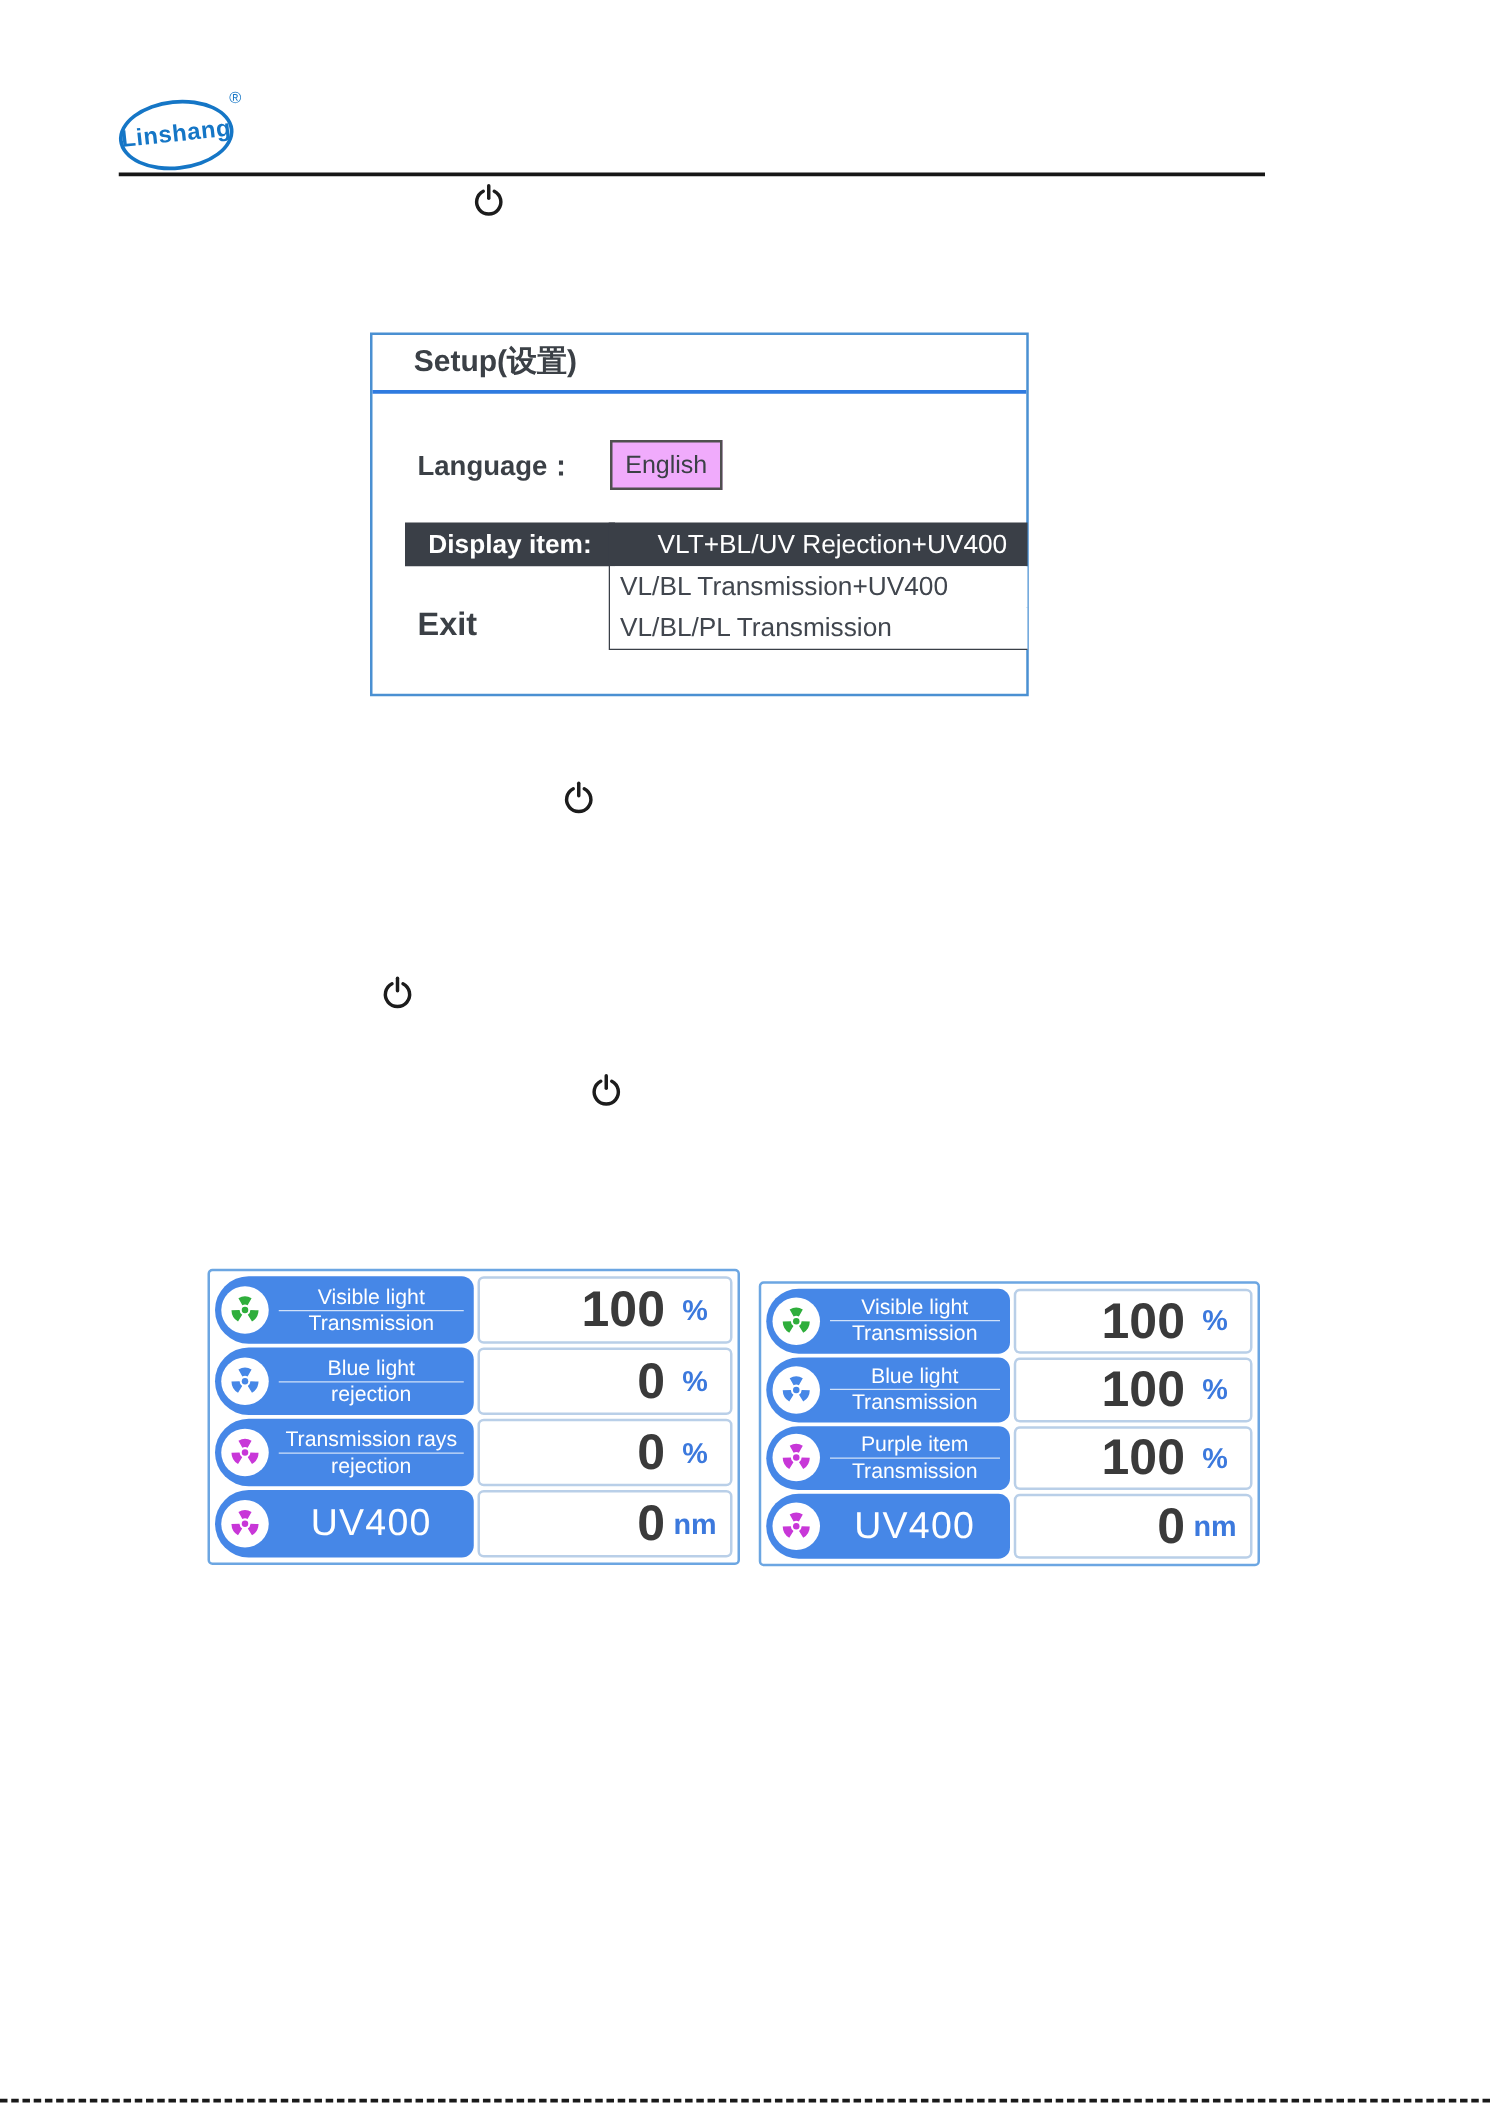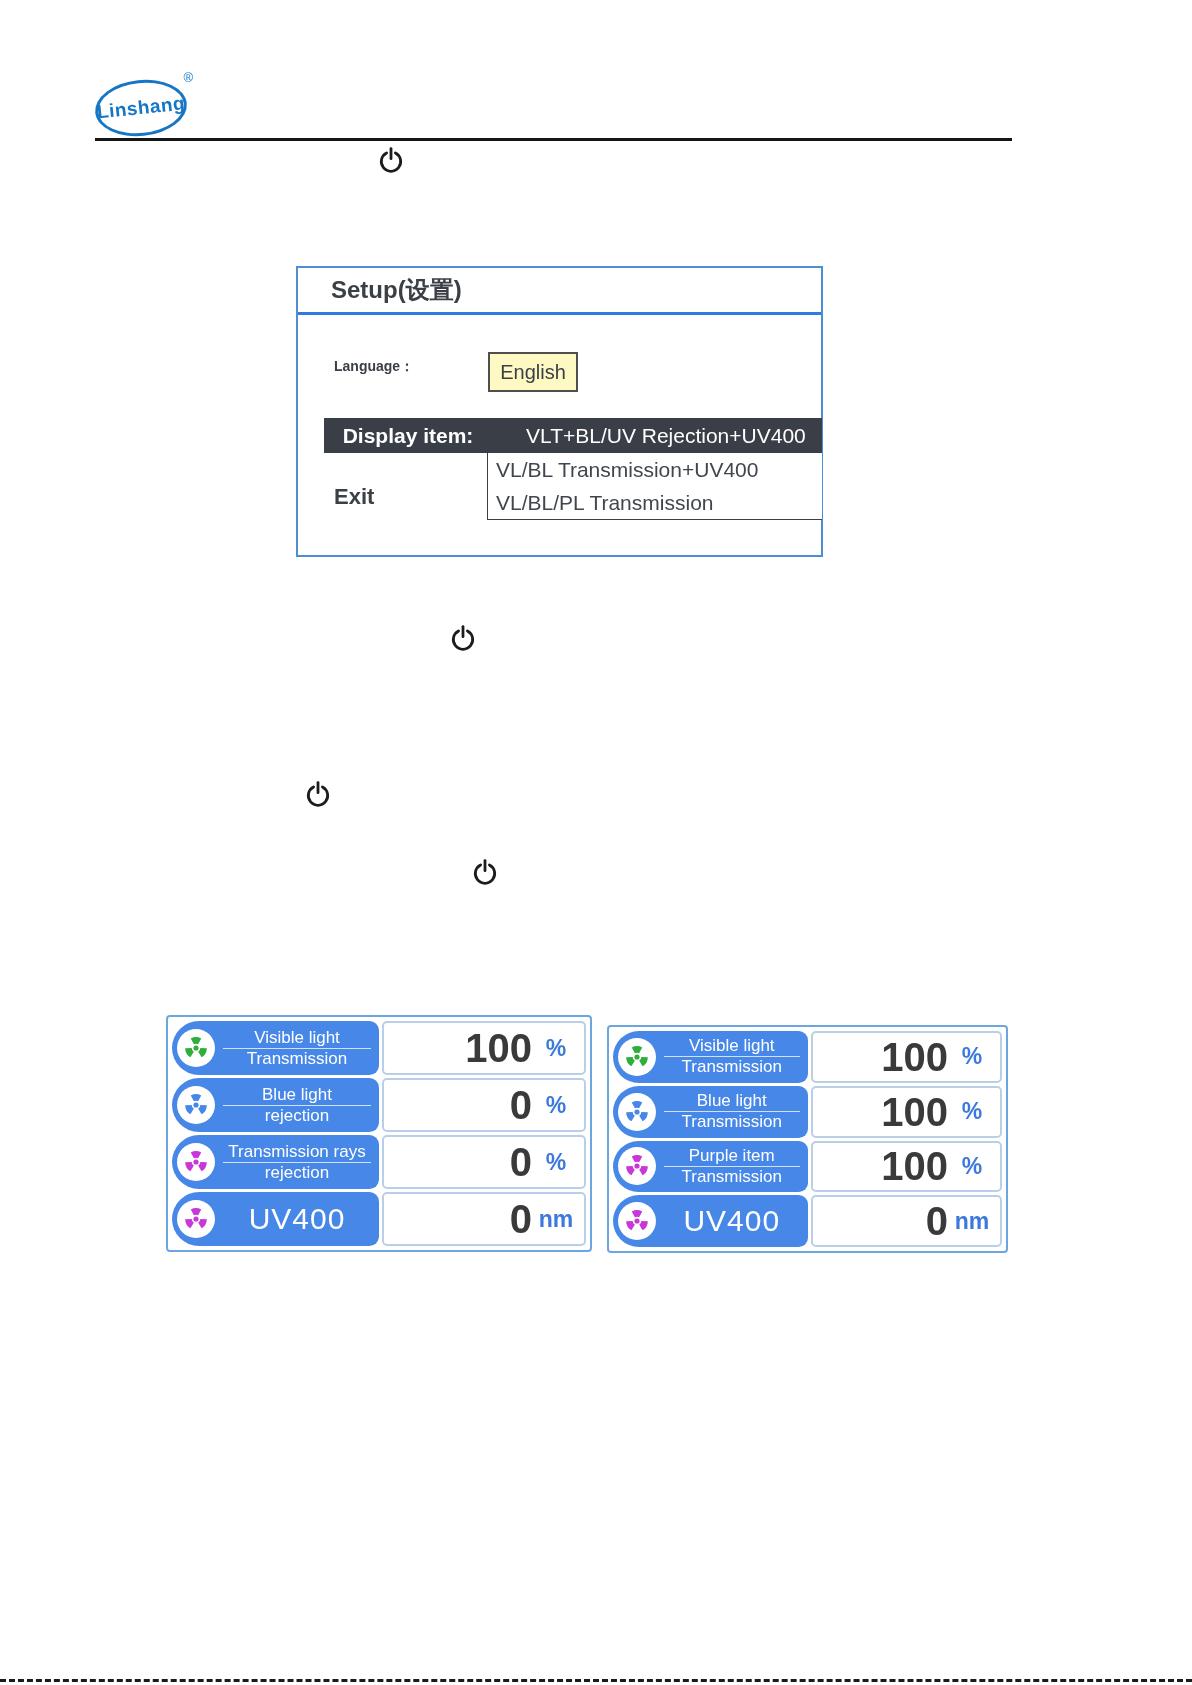--- a/index.html
+++ b/index.html
@@ -21,28 +21,28 @@
   #power-1{left:377px;top:146px;}
   #power-2{left:449px;top:624px;}
   #power-3{left:304px;top:780px;}
   #power-4{left:471px;top:858px;}
 
   
   .dialog{position:absolute;left:296px;top:266px;width:527px;height:291px;
         border:2px solid #4a90d2;box-sizing:border-box;background:#fff;}
   .dialog-title{height:44px;line-height:44px;padding-left:33px;font-size:24px;
         font-weight:bold;color:#3b4046;border-bottom:3px solid #2f7be0;}
-  .lang-label{position:absolute;left:36px;top:90px;font-size:14px;font-weight:bold;color:#3b4046;}
+  .lang-label{position:absolute;left:36px;top:90px;font-size:22px;font-weight:bold;color:#3b4046;}
   .lang-box{position:absolute;left:190px;top:84px;width:90px;height:40px;border:2px solid #4f4f4f;
         box-sizing:border-box;font-size:20px;color:#3b4046;
-        display:flex;align-items:center;justify-content:center;background:#fef9c3;}
+        display:flex;align-items:center;justify-content:center;background:#f0abfc;}
   .display-label{position:absolute;left:26px;top:150px;width:168px;height:35px;background:#3a3f47;
         color:#ffffff;font-size:21px;font-weight:bold;
         display:flex;align-items:center;justify-content:center;}
-  .exit-label{position:absolute;left:36px;top:216px;font-size:22px;font-weight:bold;color:#3b4046;}
+  .exit-label{position:absolute;left:36px;top:216px;font-size:26px;font-weight:bold;color:#3b4046;}
   .dropdown{position:absolute;left:189px;top:150px;width:334px;border-left:1px solid #3a3f47;}
   .option{height:33px;line-height:33px;padding-left:8px;font-size:21px;color:#41464e;
         background:#fff;white-space:nowrap;}
   .option.selected{height:35px;line-height:35px;background:#3a3f47;color:#ffffff;padding-left:38px;}
   .option:last-child{border-bottom:1px solid #3a3f47;}
 
   
   .screen{position:absolute;background:#fff;border:2px solid #6ca6e2;border-radius:4px;
         box-sizing:border-box;display:flex;flex-direction:column;gap:3px;padding:4px;}
   #screen-0{left:166px;top:1015px;width:426px;height:237px;}

